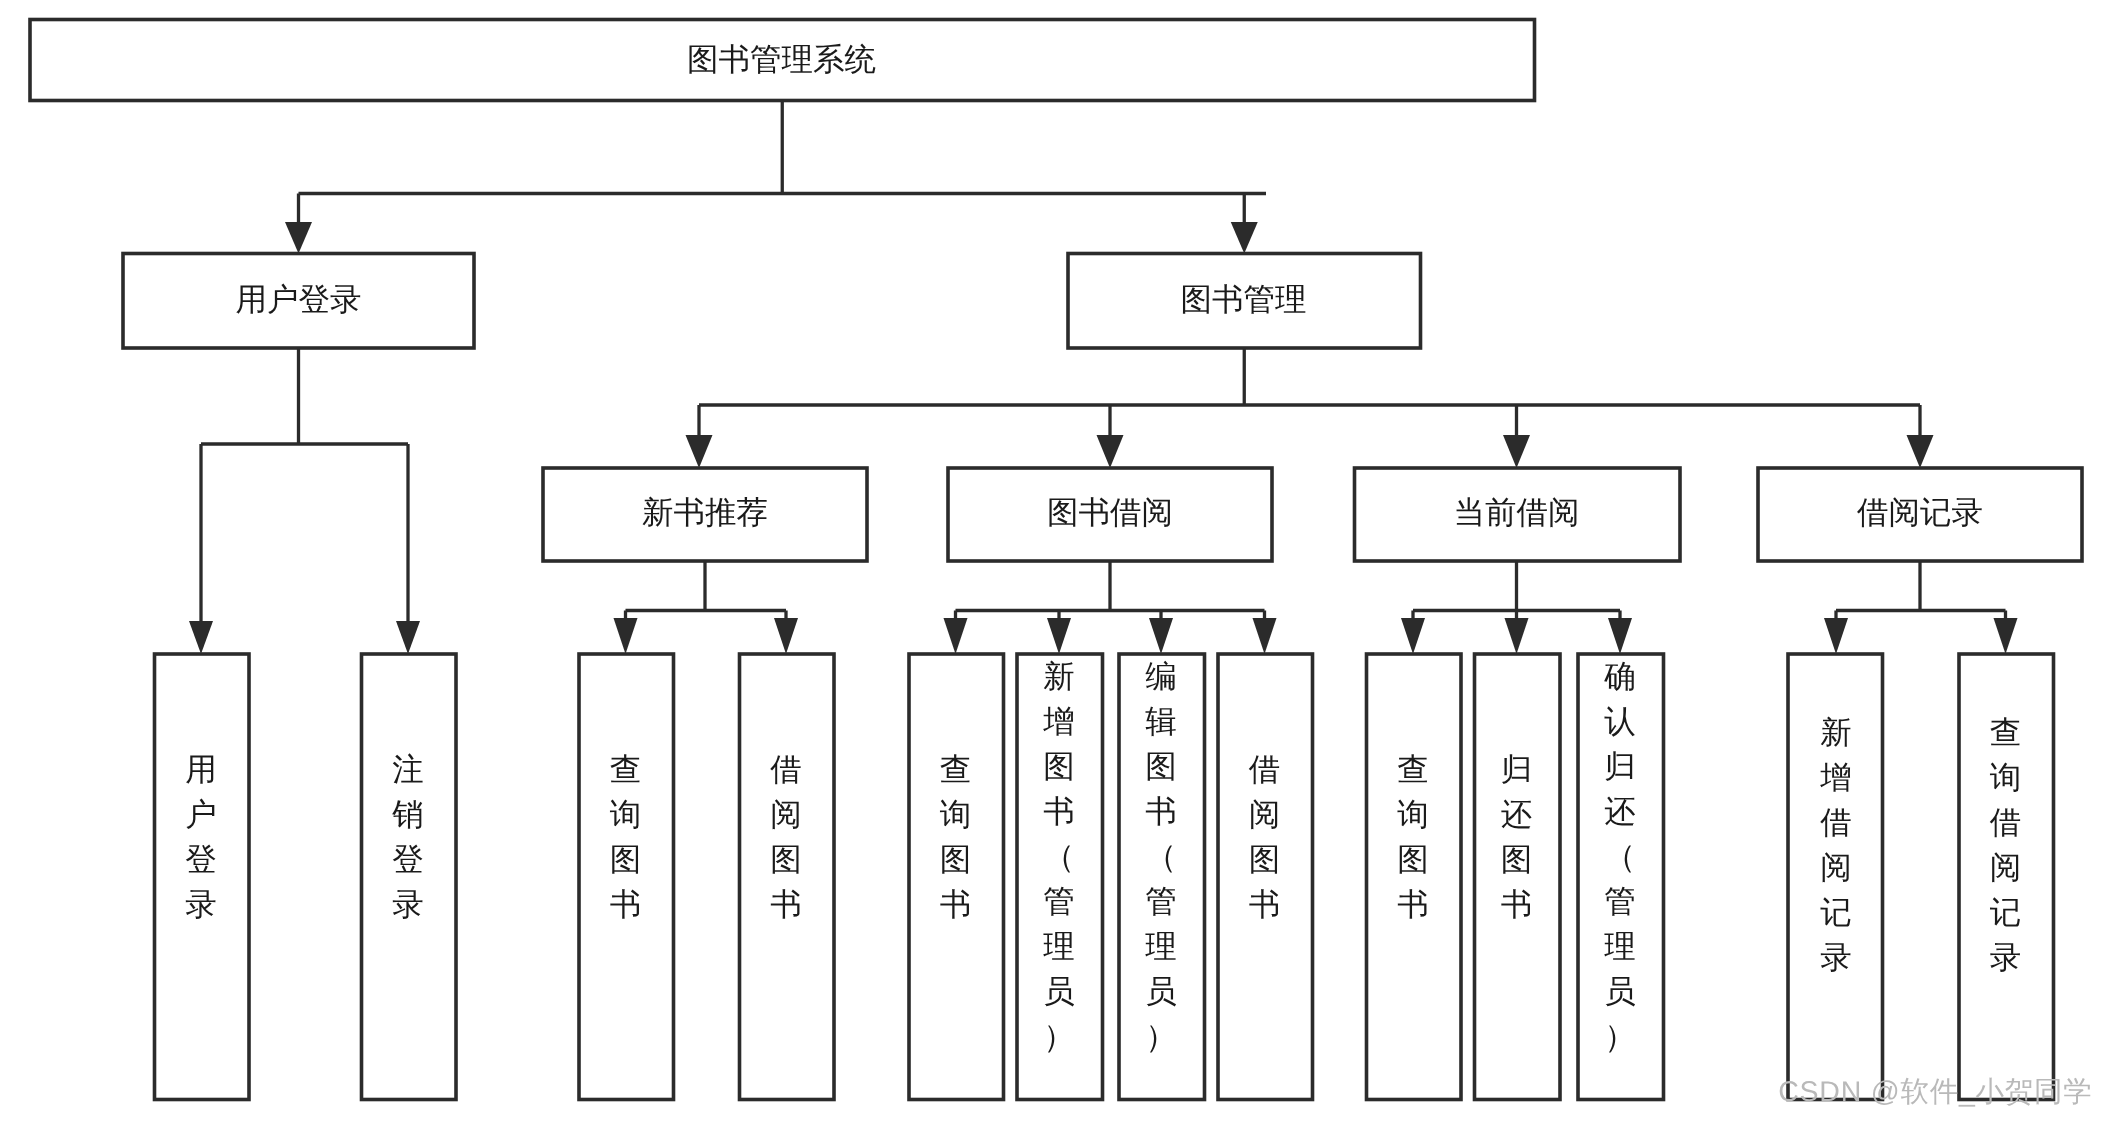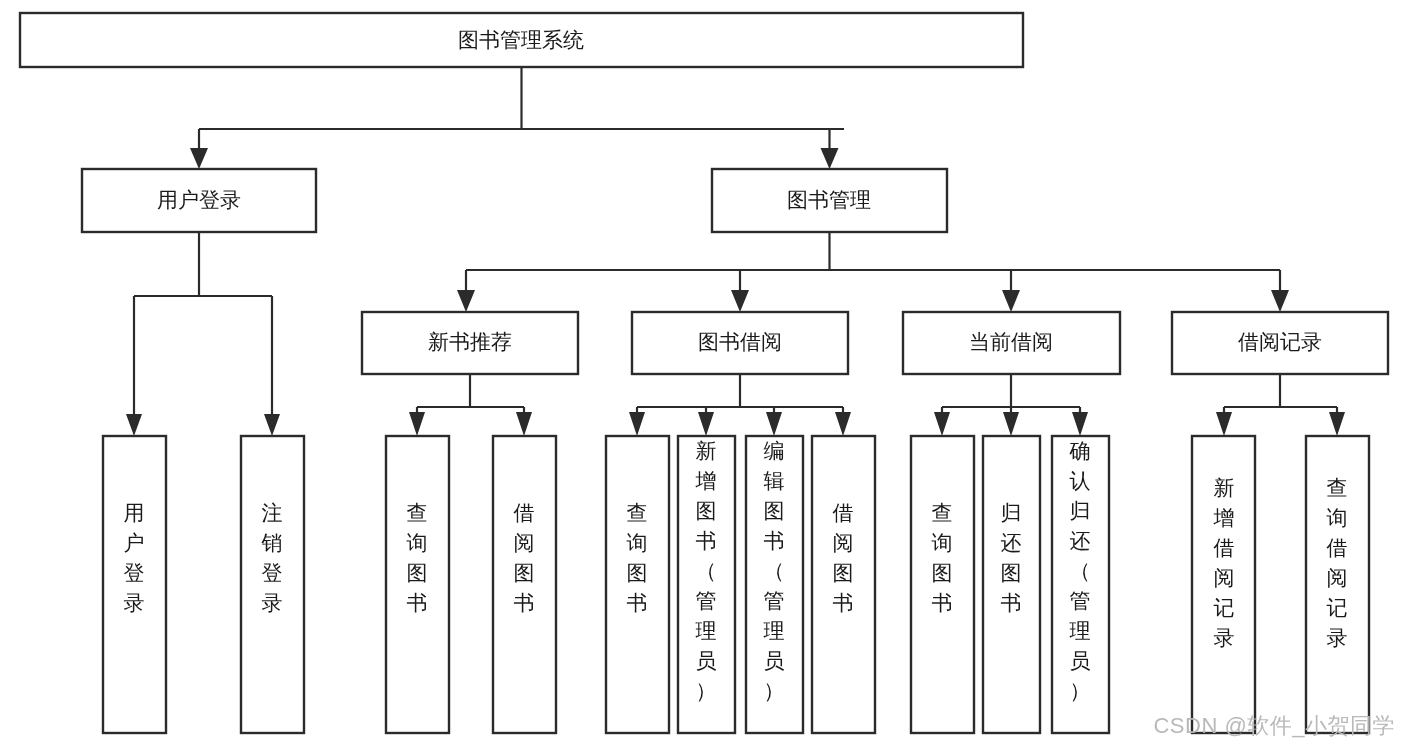--- a/index.html
+++ b/index.html
@@ -52,21 +52,21 @@
   }
   .arrow-head {
     fill: #2b2b2b;
     stroke: none;
   }
   .watermark {
     position: absolute;
     right: 10px;
     bottom: 6px;
     font-family: "Liberation Sans", "DejaVu Sans", sans-serif;
-    font-size: 22px;
+    font-size: 19px;
     color: #b9b9b9;
     letter-spacing: 0.5px;
     white-space: nowrap;
     user-select: none;
   }
 </style>
 </head>
 <body>
 
 <div id="diagram-root">

